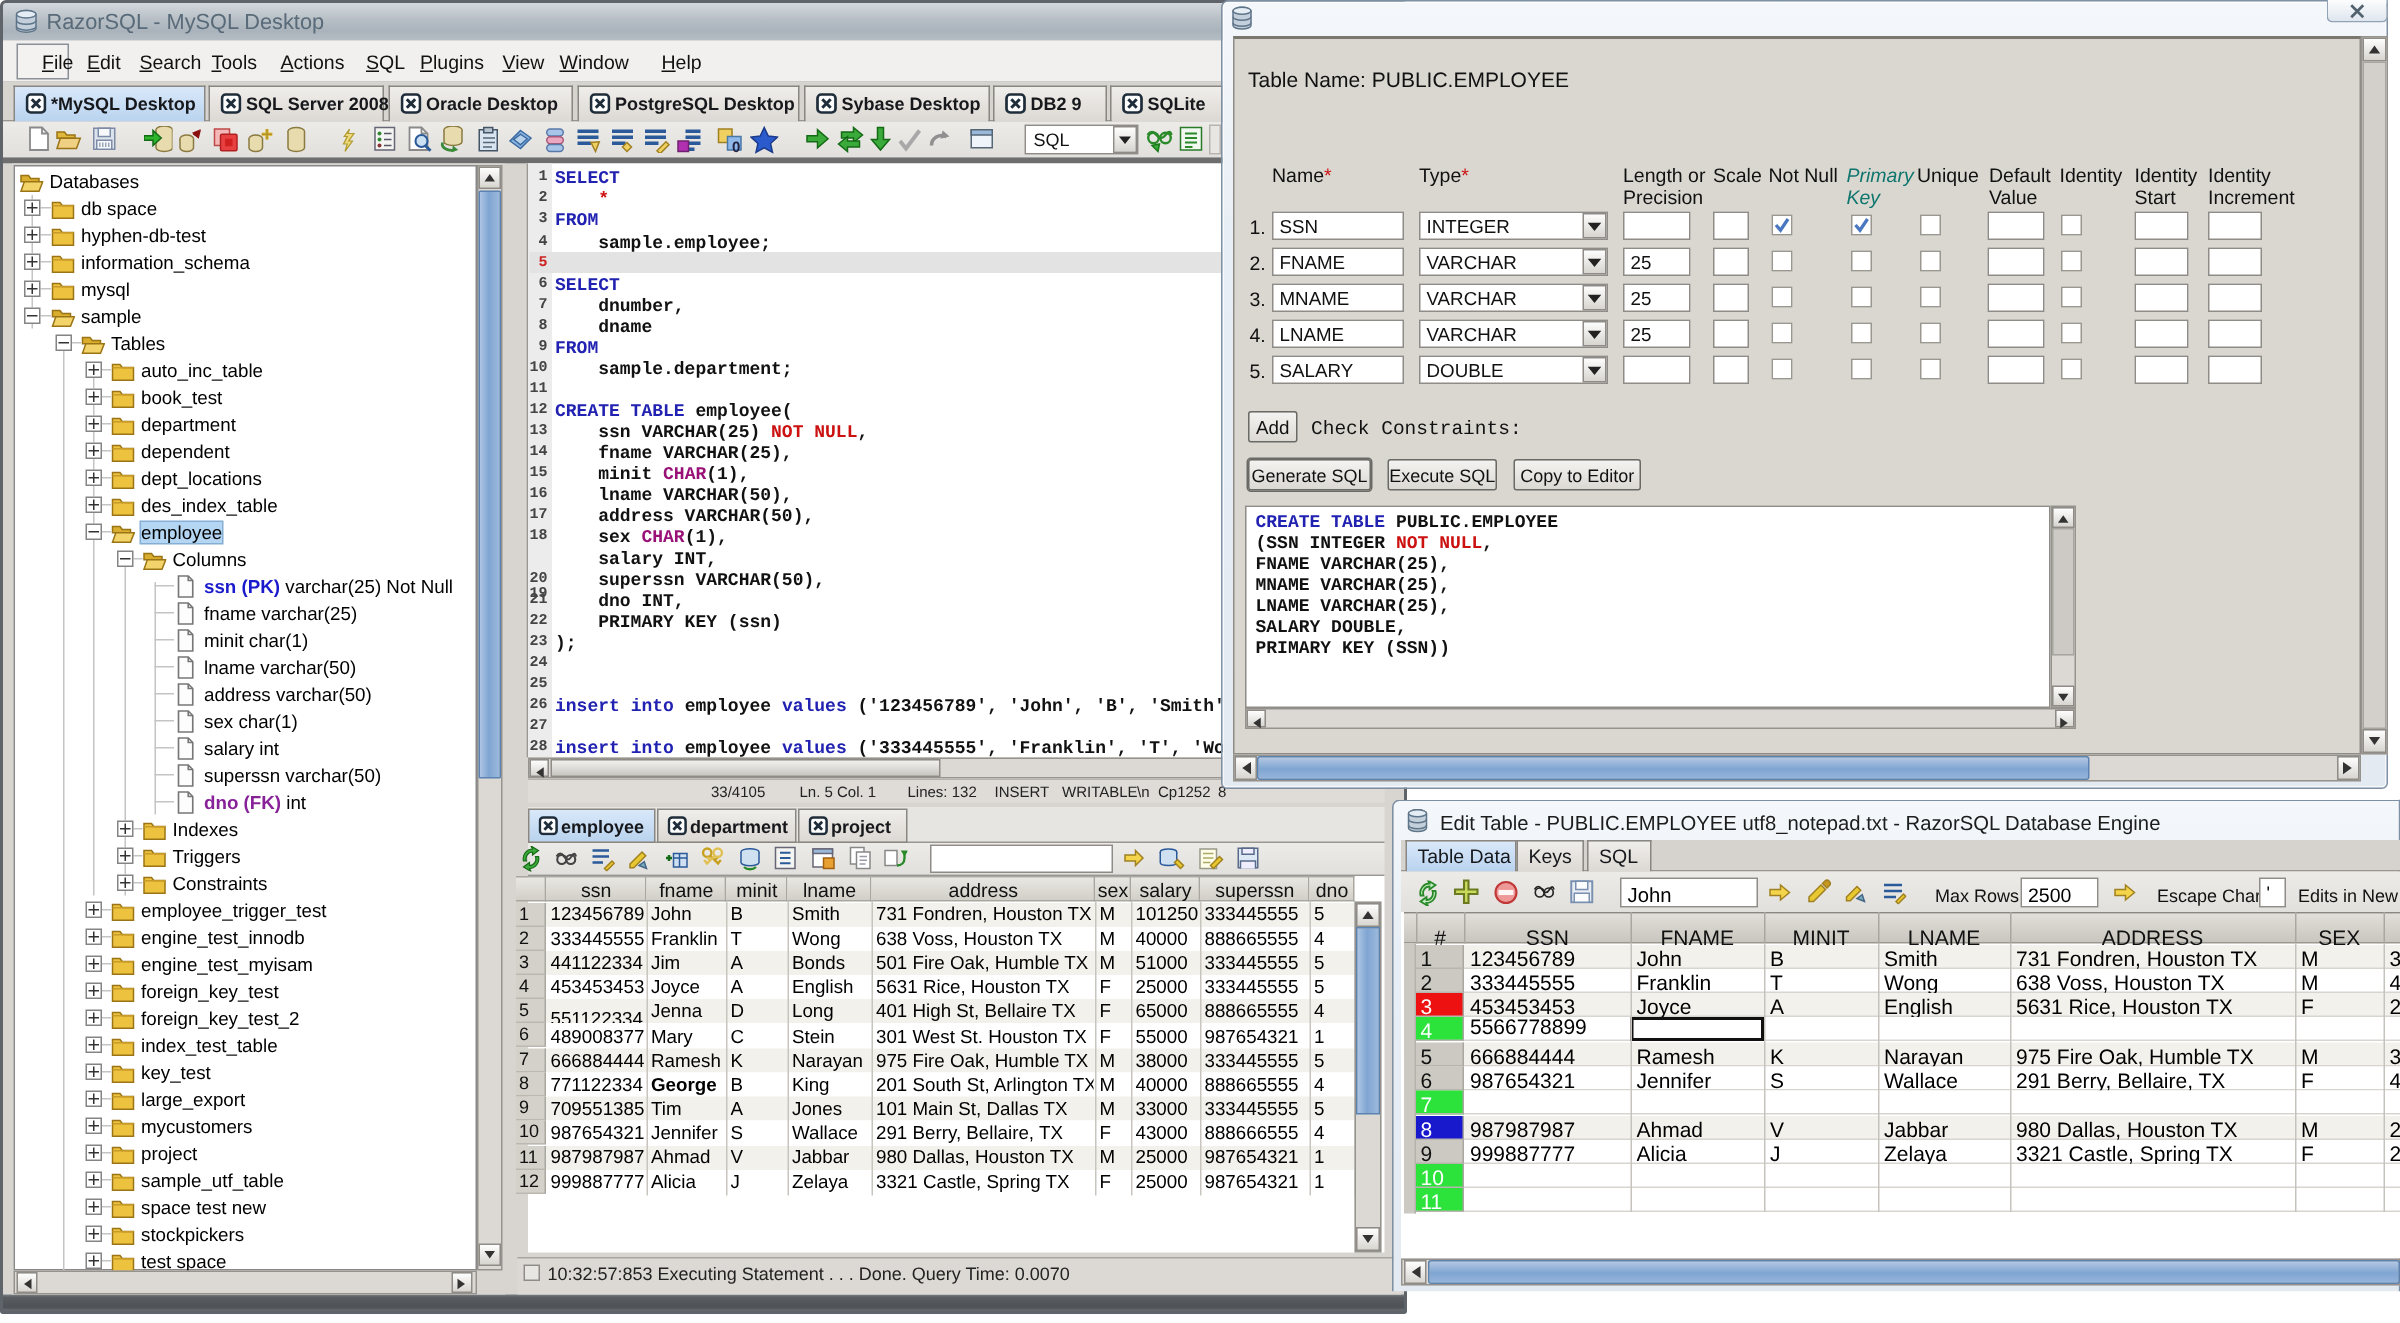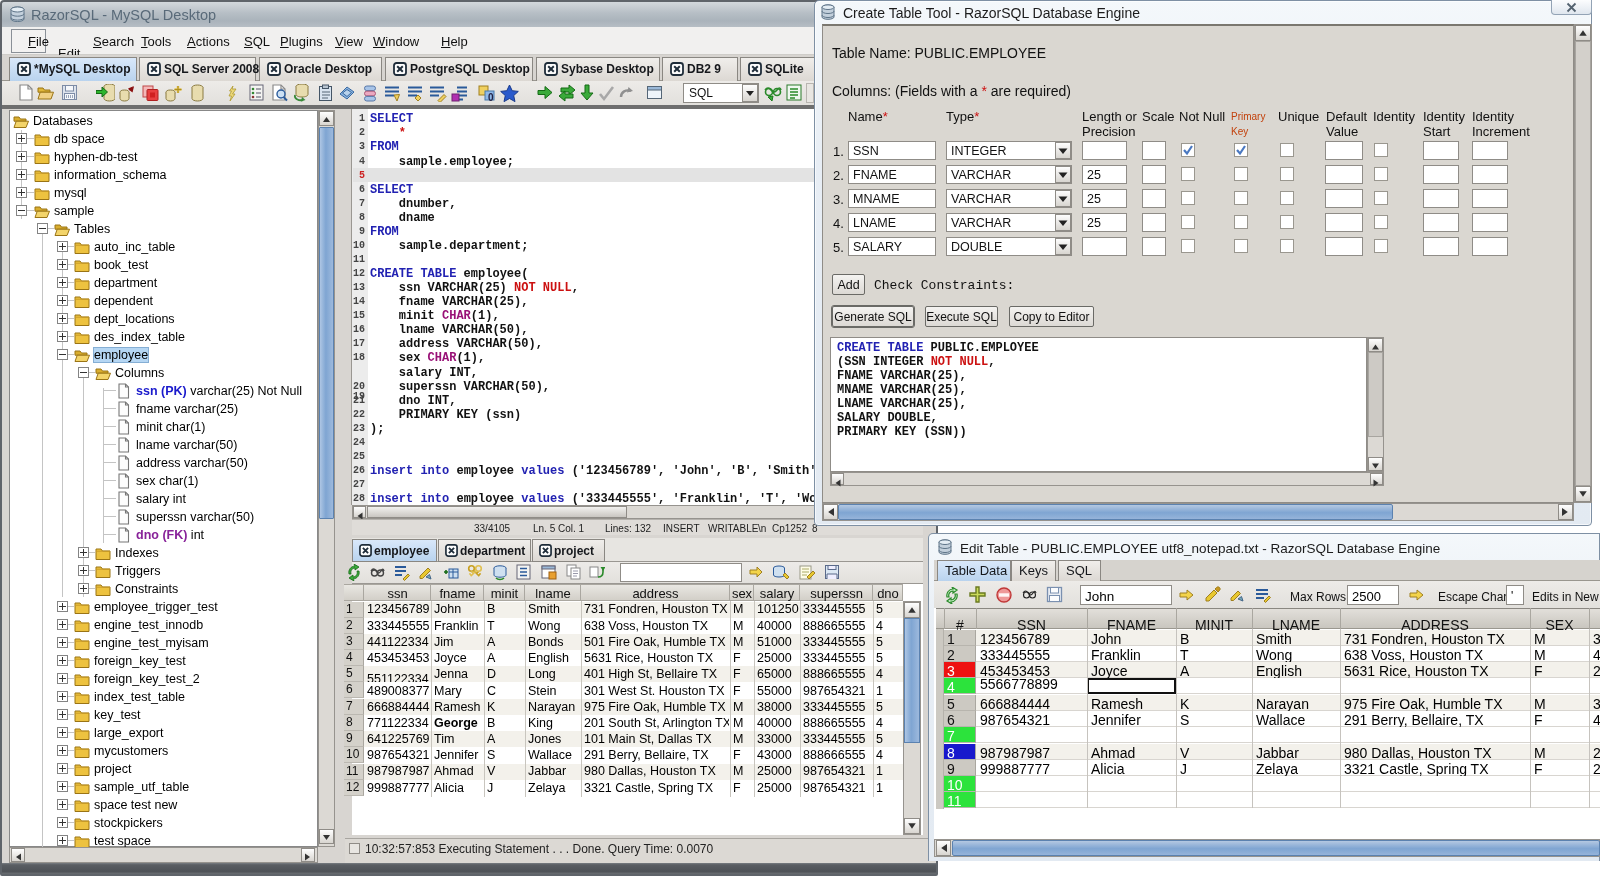--- a/index.html
+++ b/index.html
@@ -16,21 +16,21 @@
 <div class="a" style="left:2px;top:2px;width:934px;height:25px;background:linear-gradient(#d3d8dc,#b6bec5 45%,#aab3bb 75%,#b6bdc4);border-radius:3px 3px 0 0;"></div>
 <svg class="a" style="left:9px;top:6px" width="17" height="17" viewBox="0 0 17 17">
       <path d="M2 3.5a6.5 2.5 0 0 1 13 0v9.5a6.5 2.5 0 0 1-13 0z" fill="#c3d0dc" stroke="#5e7488"></path>
       <ellipse cx="8.5" cy="3.5" rx="6.5" ry="2.5" fill="#e4edf4" stroke="#5e7488"></ellipse>
       <path d="M2 7.7a6.5 2.5 0 0 0 13 0M2 11.6a6.5 2.5 0 0 0 13 0" fill="none" stroke="#5e7488"></path>
     </svg>
 <div class="a" style="left:31px;top:7px;width:300px;height:16px;font-size:14.5px;color:#596a79;">RazorSQL - MySQL Desktop</div>
 <div class="a" style="left:2px;top:27px;width:934px;height:28px;background:#f1f0ef;border-bottom:1px solid #cfcdc9;"></div>
 <div class="a" style="left:11px;top:29px;width:35px;height:24px;border:1px solid #8a9097;background:#f3f2f1;"></div>
 <div class="a nw" style="left:16px;top:34px;font-size:13px;color:#111;margin-left:12px;"><u>F</u>ile</div>
-<div class="a nw" style="left:58px;top:34px;font-size:13px;color:#111;margin-top:12px;"><u>E</u>dit</div>
+<div class="a nw" style="left:58px;top:34px;font-size:13px;color:#111;"><u>E</u>dit</div>
 <div class="a nw" style="left:93px;top:34px;font-size:13px;color:#111;"><u>S</u>earch</div>
 <div class="a nw" style="left:141px;top:34px;font-size:13px;color:#111;"><u>T</u>ools</div>
 <div class="a nw" style="left:187px;top:34px;font-size:13px;color:#111;"><u>A</u>ctions</div>
 <div class="a nw" style="left:244px;top:34px;font-size:13px;color:#111;"><u>S</u>QL</div>
 <div class="a nw" style="left:280px;top:34px;font-size:13px;color:#111;"><u>P</u>lugins</div>
 <div class="a nw" style="left:335px;top:34px;font-size:13px;color:#111;"><u>V</u>iew</div>
 <div class="a nw" style="left:373px;top:34px;font-size:13px;color:#111;"><u>W</u>indow</div>
 <div class="a nw" style="left:441px;top:34px;font-size:13px;color:#111;"><u>H</u>elp</div>
 <div class="a" style="left:2px;top:55px;width:934px;height:26px;background:#d7d4d0;border-bottom:1px solid #99968f;"></div>
 <div class="a" style="left:9px;top:57px;width:128px;height:24px;background:linear-gradient(#d9e8fa,#b9d3ee);border:1px solid #8a8782;border-bottom:none;"></div>
@@ -842,21 +842,21 @@
 <div class="a" style="left:434px;top:716px;width:49px;height:15px;font-size:12.5px;color:#000;white-space:nowrap;overflow:hidden;font-weight:bold;">George</div>
 <div class="a" style="left:487px;top:716px;width:37px;height:15px;font-size:12.5px;color:#000;white-space:nowrap;overflow:hidden;">B</div>
 <div class="a" style="left:528px;top:716px;width:52px;height:15px;font-size:12.5px;color:#000;white-space:nowrap;overflow:hidden;">King</div>
 <div class="a" style="left:584px;top:716px;width:145px;height:15px;font-size:12.5px;color:#000;white-space:nowrap;overflow:hidden;">201 South St, Arlington TX</div>
 <div class="a" style="left:733px;top:716px;width:20px;height:15px;font-size:12.5px;color:#000;white-space:nowrap;overflow:hidden;">M</div>
 <div class="a" style="left:757px;top:716px;width:42px;height:15px;font-size:12.5px;color:#000;white-space:nowrap;overflow:hidden;">40000</div>
 <div class="a" style="left:803px;top:716px;width:69px;height:15px;font-size:12.5px;color:#000;white-space:nowrap;overflow:hidden;">888665555</div>
 <div class="a" style="left:876px;top:716px;width:26px;height:15px;font-size:12.5px;color:#000;white-space:nowrap;overflow:hidden;">4</div>
 <div class="a" style="left:364px;top:731px;width:539px;height:16px;background:#f3f1eb;"></div>
 <div class="a" style="left:344px;top:731px;width:20px;height:16px;background:#d4d1ca;border-right:1px solid #aaa7a0;border-bottom:1px solid #bbb8b1;font-size:12px;color:#111;padding-left:2px;">9</div>
-<div class="a" style="left:367px;top:732px;width:63px;height:15px;font-size:12.5px;color:#000;white-space:nowrap;overflow:hidden;">641225769</div>
+<div class="a" style="left:367px;top:732px;width:63px;height:15px;font-size:12.5px;color:#000;white-space:nowrap;overflow:hidden;">709551385</div>
 <div class="a" style="left:434px;top:732px;width:49px;height:15px;font-size:12.5px;color:#000;white-space:nowrap;overflow:hidden;">Tim</div>
 <div class="a" style="left:487px;top:732px;width:37px;height:15px;font-size:12.5px;color:#000;white-space:nowrap;overflow:hidden;">A</div>
 <div class="a" style="left:528px;top:732px;width:52px;height:15px;font-size:12.5px;color:#000;white-space:nowrap;overflow:hidden;">Jones</div>
 <div class="a" style="left:584px;top:732px;width:145px;height:15px;font-size:12.5px;color:#000;white-space:nowrap;overflow:hidden;">101 Main St, Dallas TX</div>
 <div class="a" style="left:733px;top:732px;width:20px;height:15px;font-size:12.5px;color:#000;white-space:nowrap;overflow:hidden;">M</div>
 <div class="a" style="left:757px;top:732px;width:42px;height:15px;font-size:12.5px;color:#000;white-space:nowrap;overflow:hidden;">33000</div>
 <div class="a" style="left:803px;top:732px;width:69px;height:15px;font-size:12.5px;color:#000;white-space:nowrap;overflow:hidden;">333445555</div>
 <div class="a" style="left:876px;top:732px;width:26px;height:15px;font-size:12.5px;color:#000;white-space:nowrap;overflow:hidden;">5</div>
 <div class="a" style="left:364px;top:747px;width:539px;height:16px;background:#ffffff;"></div>
 <div class="a" style="left:344px;top:747px;width:20px;height:16px;background:#d4d1ca;border-right:1px solid #aaa7a0;border-bottom:1px solid #bbb8b1;font-size:12px;color:#111;padding-left:2px;">10</div>
@@ -911,34 +911,32 @@
 
 <div class="a" style="left:345px;top:838px;width:589px;height:25px;background:#dcd9d4;border-top:1px solid #a8a5a0;"></div>
 <div class="a" style="left:349px;top:843px;width:11px;height:11px;background:#e8e6e2;border:1px solid #8f8c87;"></div>
 <div class="a nw" style="left:365px;top:842px;width:550px;height:13px;font-size:12px;color:#222;">10:32:57:853 Executing Statement . . . Done. Query Time: 0.0070</div>
 <div class="a" style="left:814px;top:0px;width:778px;height:526px;background:linear-gradient(#f4f8fb,#e8eef5 30%,#e3eaf2);border:1px solid #7e90a4;border-radius:5px 5px 4px 4px;box-shadow:0 0 0 1px #ffffffaa inset;"></div>
 <svg class="a" style="left:820px;top:4px" width="16" height="17" viewBox="0 0 16 17">
       <path d="M2 3.2a6 2.3 0 0 1 12 0v9.8a6 2.3 0 0 1-12 0z" fill="#c3d0dc" stroke="#5e7488"></path>
       <ellipse cx="8" cy="3.2" rx="6" ry="2.3" fill="#e4edf4" stroke="#5e7488"></ellipse>
       <path d="M2 7.2a6 2.3 0 0 0 12 0M2 11.2a6 2.3 0 0 0 12 0" fill="none" stroke="#5e7488"></path>
     </svg>
-<div class="a" style="left:843px;top:5px;width:420px;height:16px;font-size:14px;color:#1c1c1c;">Create Table Tool - RazorSQL Database Engine</div>
 <div class="a" style="left:1551px;top:0px;width:41px;height:15px;background:linear-gradient(#fcfdfe,#dfe6ee);border:1px solid #93a3b5;border-top:none;border-radius:0 0 4px 4px;"></div>
 <svg class="a" style="left:1566px;top:2px" width="11" height="11" viewBox="0 0 11 11">
       <path d="M1.5 1.5l8 8M9.5 1.5l-8 8" stroke="#53626f" stroke-width="1.8"></path>
     </svg>
 <div class="a" style="left:822px;top:24px;width:752px;height:479px;background:#dad7d1;border:1px solid #8f8c87;border-top:2px solid #7a776f;"></div>
 <div class="a" style="left:832px;top:45px;width:300px;height:16px;font-size:14px;color:#111;">Table Name: PUBLIC.EMPLOYEE</div>
-<div class="a" style="left:832px;top:83px;width:400px;height:16px;font-size:14px;color:#111;">Columns: (Fields with a <span style="color:#cc1111">*</span> are required)</div>
 <div class="a" style="left:848px;top:109px;font-size:13px;color:#111;line-height:15px;white-space:nowrap;">Name<span style="color:#cc1111">*</span></div>
 <div class="a" style="left:946px;top:109px;font-size:13px;color:#111;line-height:15px;white-space:nowrap;">Type<span style="color:#cc1111">*</span></div>
 <div class="a" style="left:1082px;top:109px;font-size:13px;color:#111;line-height:15px;white-space:nowrap;">Length or<br>Precision</div>
 <div class="a" style="left:1142px;top:109px;font-size:13px;color:#111;line-height:15px;white-space:nowrap;">Scale</div>
 <div class="a" style="left:1179px;top:109px;font-size:13px;color:#111;line-height:15px;white-space:nowrap;">Not Null</div>
-<div class="a" style="left:1231px;top:109px;font-size:10px;color:#c2410c;line-height:15px;white-space:nowrap;">Primary<br>Key</div>
+<div class="a" style="left:1231px;top:109px;font-size:13px;color:#0f766e;line-height:15px;white-space:nowrap;font-style:italic;">Primary<br>Key</div>
 <div class="a" style="left:1278px;top:109px;font-size:13px;color:#111;line-height:15px;white-space:nowrap;">Unique</div>
 <div class="a" style="left:1326px;top:109px;font-size:13px;color:#111;line-height:15px;white-space:nowrap;">Default<br>Value</div>
 <div class="a" style="left:1373px;top:109px;font-size:13px;color:#111;line-height:15px;white-space:nowrap;">Identity</div>
 <div class="a" style="left:1423px;top:109px;font-size:13px;color:#111;line-height:15px;white-space:nowrap;">Identity<br>Start</div>
 <div class="a" style="left:1472px;top:109px;font-size:13px;color:#111;line-height:15px;white-space:nowrap;">Identity<br>Increment</div>
 <div class="a" style="left:833px;top:144px;font-size:13px;color:#111;">1.</div>
 <div class="a" style="left:848px;top:141px;width:88px;height:19px;background:#fff;border:1px solid #8f8c87;"></div>
 <div class="a" style="left:853px;top:144px;font-size:12.5px;color:#111;">SSN</div>
 <div class="a" style="left:946px;top:141px;width:126px;height:19px;background:#fff;border:1px solid #8f8c87;"></div>
 <div class="a" style="left:951px;top:144px;font-size:12.5px;color:#111;">INTEGER</div>

